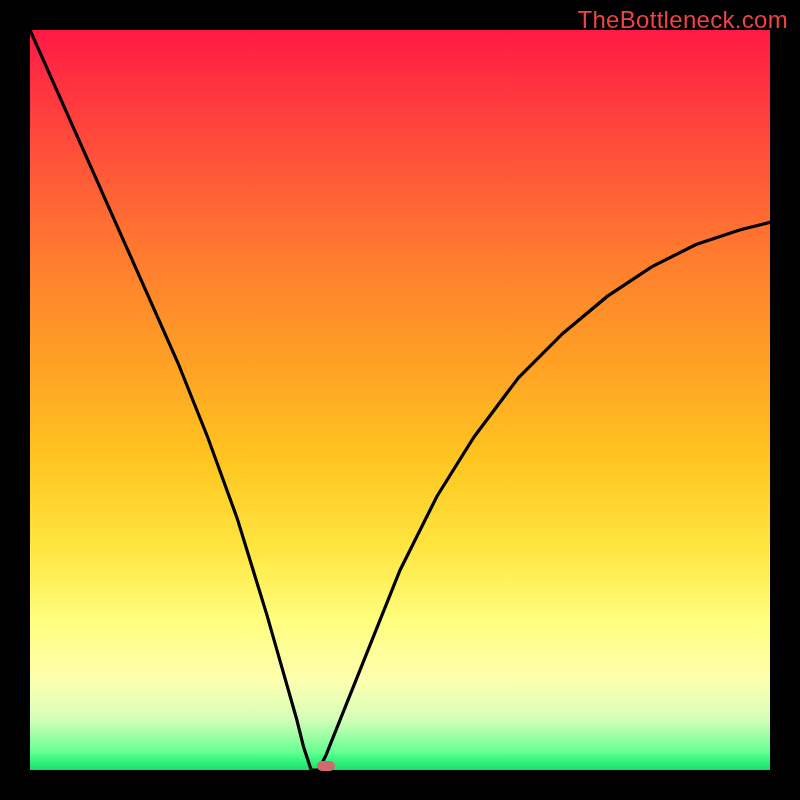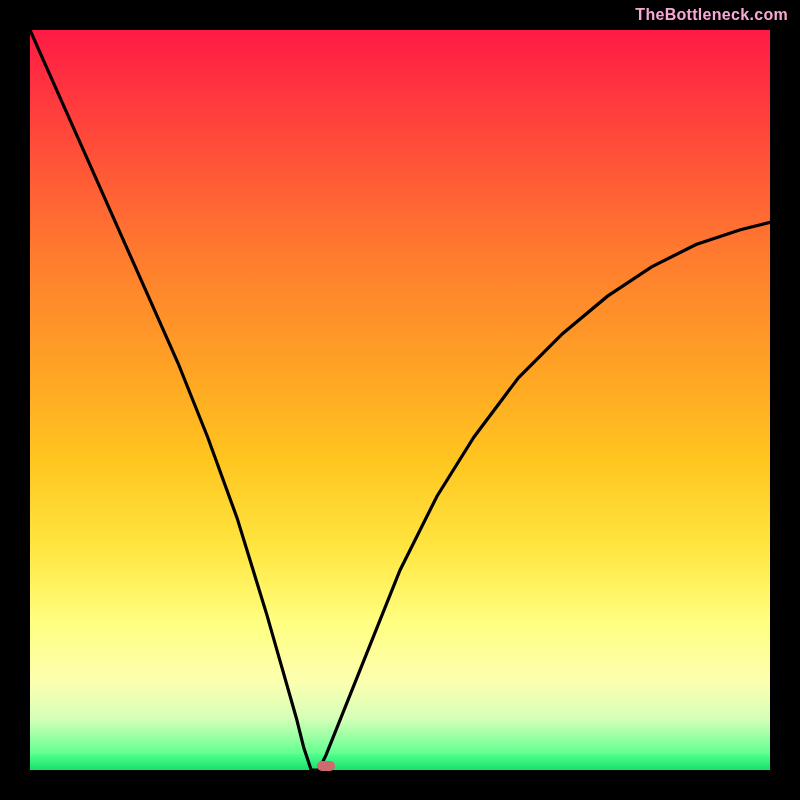--- a/index.html
+++ b/index.html
@@ -57,23 +57,23 @@
     height: 10px;
     border-radius: 5px;
     background: #cf6b6e;
     transform: translate(-50%, -50%);
     pointer-events: none;
   }
   .watermark {
     position: absolute;
     top: 6px;
     right: 12px;
-    color: #f9a8d4;
-    font-size: 16px;
-    font-weight: 700;
+    color: #ef4444;
+    font-size: 24px;
+    font-weight: 400;
     letter-spacing: 0.3px;
   }
 </style>
 </head>
 <body>
 
 <div class="frame">
   <div class="plot">
     <div class="green-band"></div>
     <svg class="curve" viewBox="0 0 740 740" preserveAspectRatio="none">

